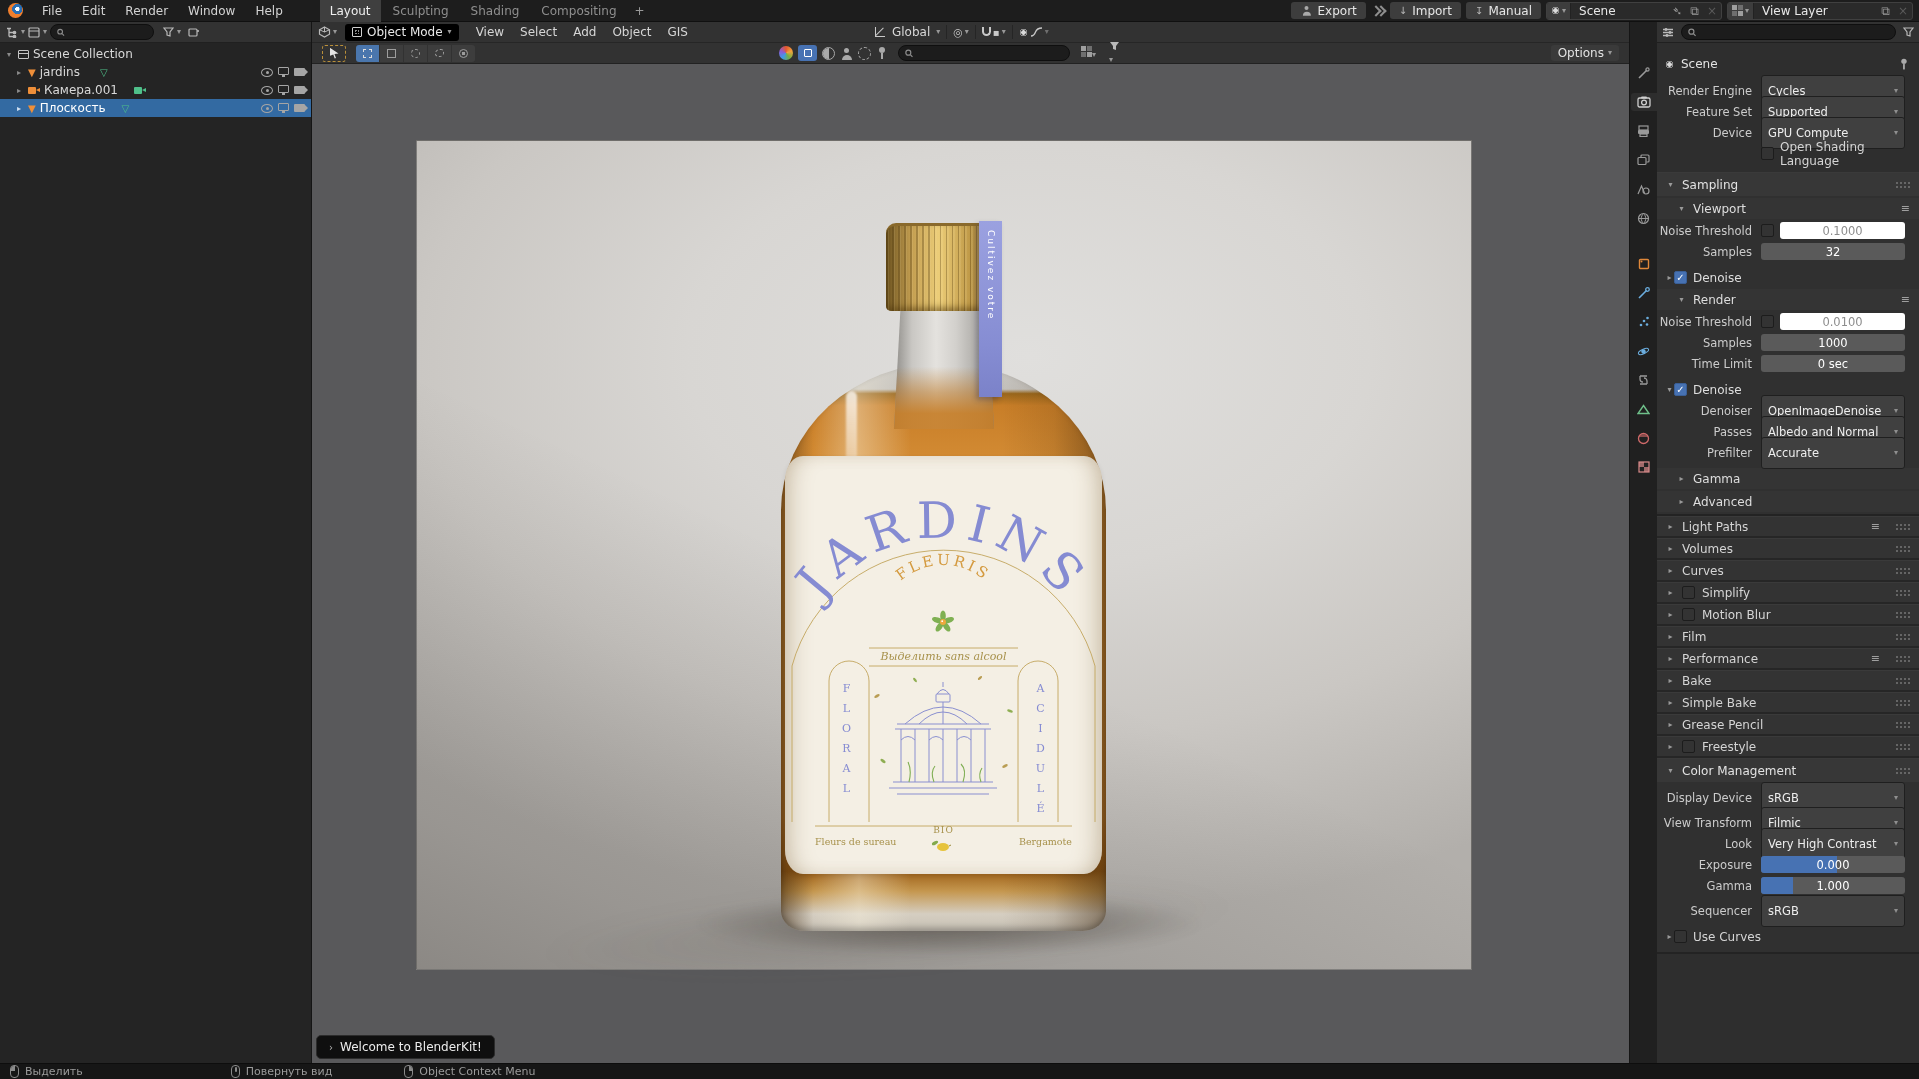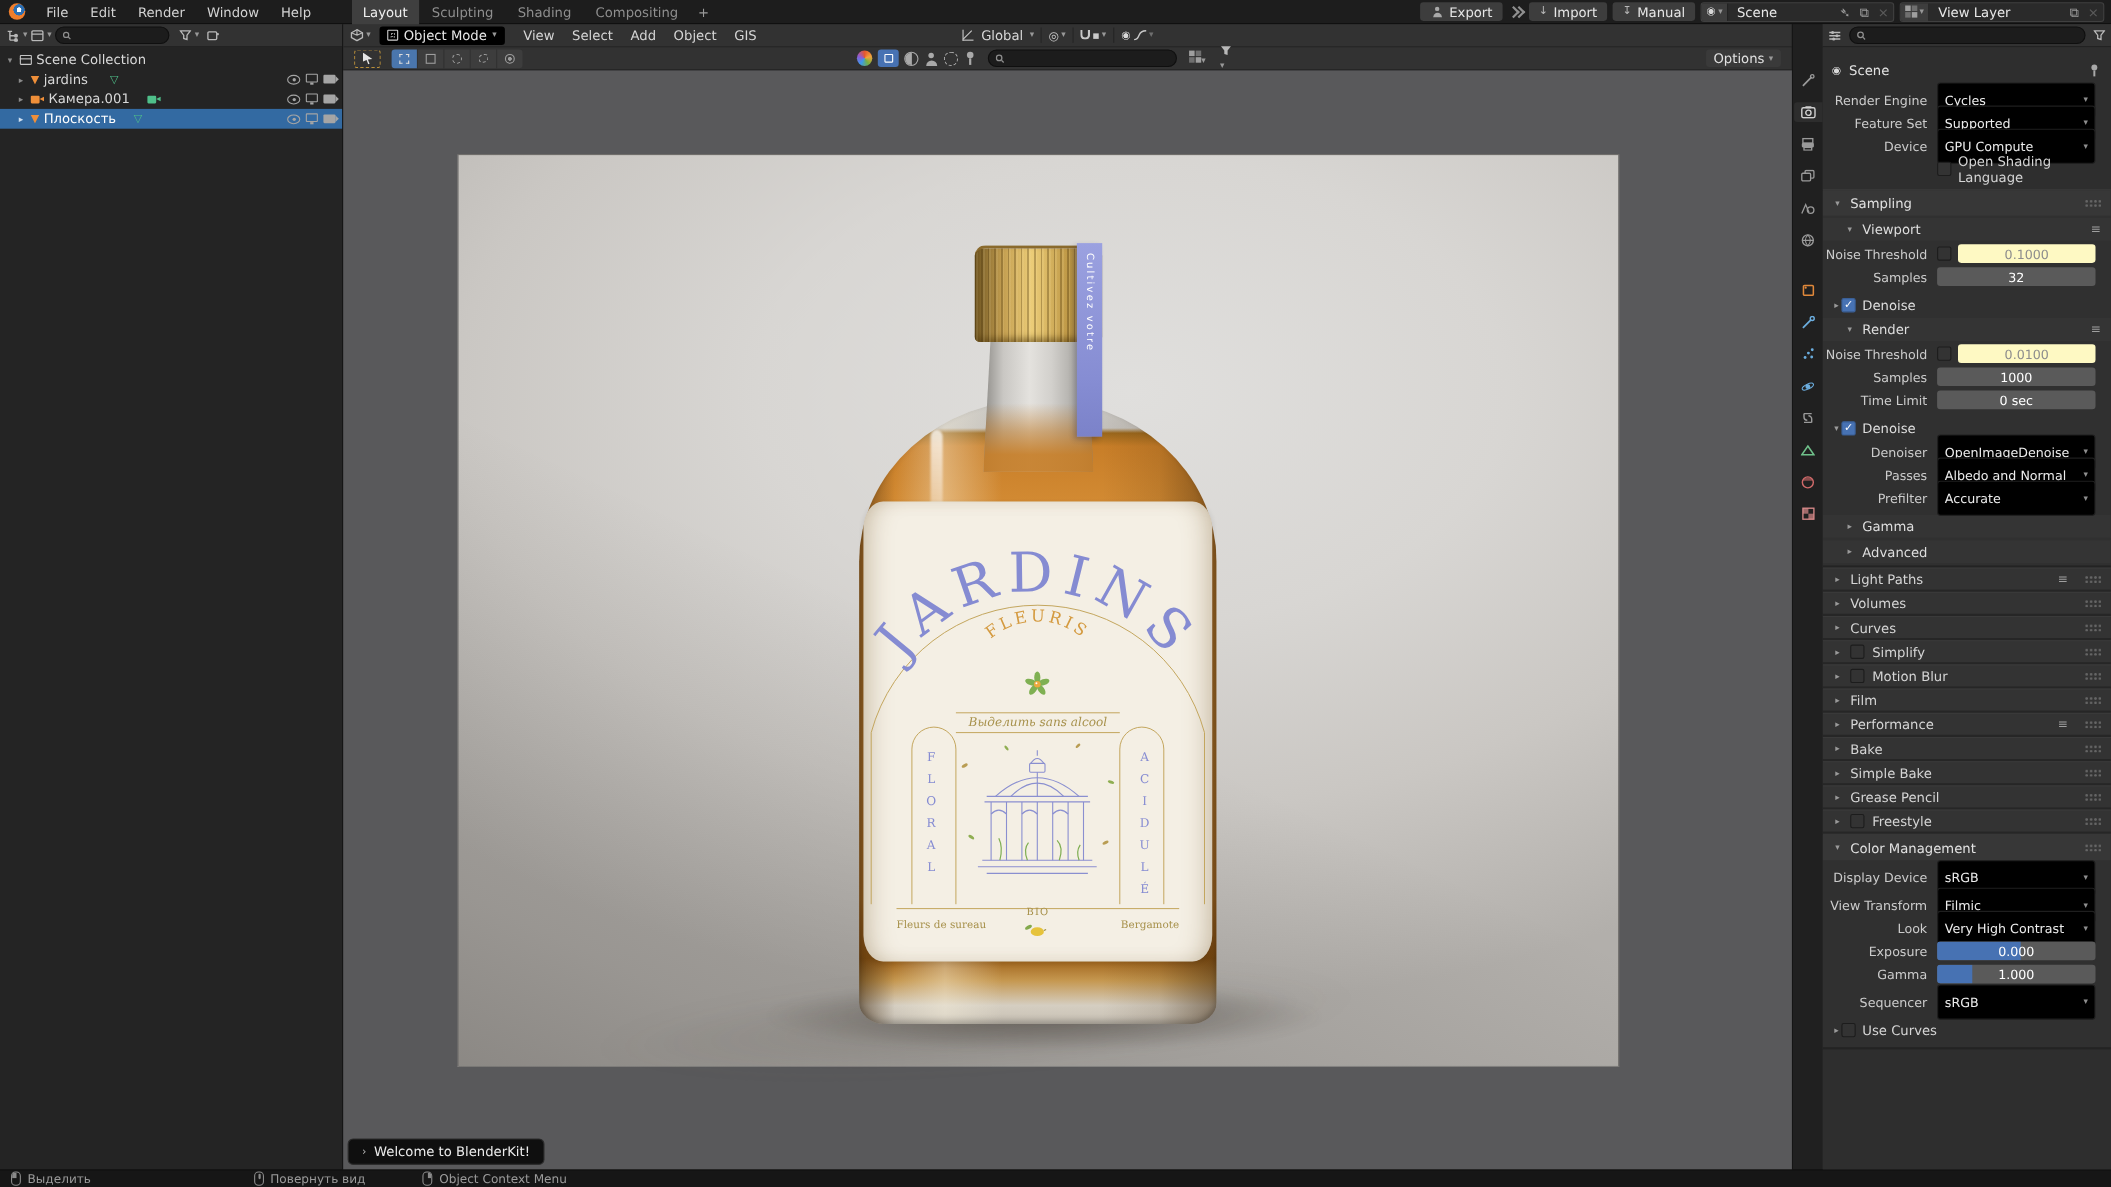--- a/index.html
+++ b/index.html
@@ -147,26 +147,26 @@
   .ptab.active{background:#2d2d2d}
   .gap8{height:6px}
 
   
   .props{width:262px;background:#2d2d2d;display:flex;flex-direction:column;flex:none}
   .pbody{flex:1;overflow:hidden;background:#2e2e2e}
   .pcrumb{display:flex;align-items:center;gap:7px;padding:14px 10px 8px 8px;color:#e3e3e3}
   .pcrumb .spacer{flex:1}
   .prow{display:flex;align-items:center;height:19px;margin:2px 14px 2px 0}
   .plab{width:104px;text-align:right;padding-right:9px;color:#cccccc;white-space:nowrap;font-size:11.5px;flex:none}
-  .pfield{flex:1;height:32px;background:#000000;border:1px solid #1f1f1f;border-radius:3px;display:flex;align-items:center;padding:0 6px;color:#ededed;font-size:11.5px;min-width:0}
+  .pfield{flex:1;height:32px;background:#404040;border:1px solid #1f1f1f;border-radius:3px;display:flex;align-items:center;padding:0 6px;color:#ededed;font-size:11.5px;min-width:0}
   .pfield .dc{margin-left:auto;color:#8f8f8f;font-size:8px}
   .pslider{flex:1;height:17px;background:#5a5a5a;border-radius:3px;position:relative;overflow:hidden;color:#fff;font-size:11.5px}
   .pslider .val{position:absolute;inset:0;display:flex;align-items:center;justify-content:center;z-index:2}
   .pslider .fill{position:absolute;left:0;top:0;bottom:0;background:#4772b3;z-index:1}
-  .pslider.dis{background:#fef9c3;color:#8d8d8d}
+  .pslider.dis{background:#ffffff;color:#8d8d8d}
   .pcheck{width:13px;height:13px;background:#333;border:1px solid #1c1c1c;border-radius:2px;flex:none;display:flex;align-items:center;justify-content:center}
   .pcheck.on{background:#4772b3;border-color:#3a5f96}
   .pcheck.on::after{content:"✓";color:#fff;font-size:10px;line-height:1}
   .mr8{margin-right:6px}
   .psec{background:#303030;border-top:1px solid #3a3a3a;border-bottom:2px solid #232323}
   .psec-h{height:23px;display:flex;align-items:center;gap:7px;background:#373737;padding:0 9px;color:#e2e2e2}
   .psub-h{height:21px;display:flex;align-items:center;gap:7px;background:#343434;padding:0 9px 0 20px;color:#dedede;margin-top:2px}
   .pbar{height:22px;display:flex;align-items:center;gap:7px;background:#333;padding:0 9px;color:#d5d5d5;border-bottom:2px solid #262626;border-top:1px solid #3a3a3a}
   .grip{margin-left:auto;width:15px;height:7px;background:radial-gradient(circle,#6e6e6e 1px,transparent 1.3px);background-size:4px 4px;opacity:.85}
   .preset{margin-left:auto;color:#9f9f9f;font-size:11px}
@@ -868,19 +868,19 @@
         <span style="position:absolute;left:0;top:0;width:50%;height:45%;background:#8a8a8a"></span>
       </span>
     <span>Выделить</span>
   </span>
   <span style="display:flex;align-items:center;gap:6px;margin-left:148px">
     <span style="width:9px;height:13px;border:1px solid #8a8a8a;border-radius:4px;position:relative" class="icon">
         <span style="position:absolute;left:3px;top:1px;width:2.5px;height:5px;background:#8a8a8a;border-radius:1px"></span>
       </span>
     <span>Повернуть вид</span>
   </span>
-  <span style="display:flex;align-items:center;gap:6px;margin-left:52px">
+  <span style="display:flex;align-items:center;gap:6px;margin-left:72px">
     <span style="width:9px;height:13px;border:1px solid #8a8a8a;border-radius:4px;position:relative;overflow:hidden" class="icon">
         <span style="position:absolute;right:0;top:0;width:50%;height:45%;background:#8a8a8a"></span>
       </span>
     <span>Object Context Menu</span>
   </span>
 </footer>
 
 </body></html>

